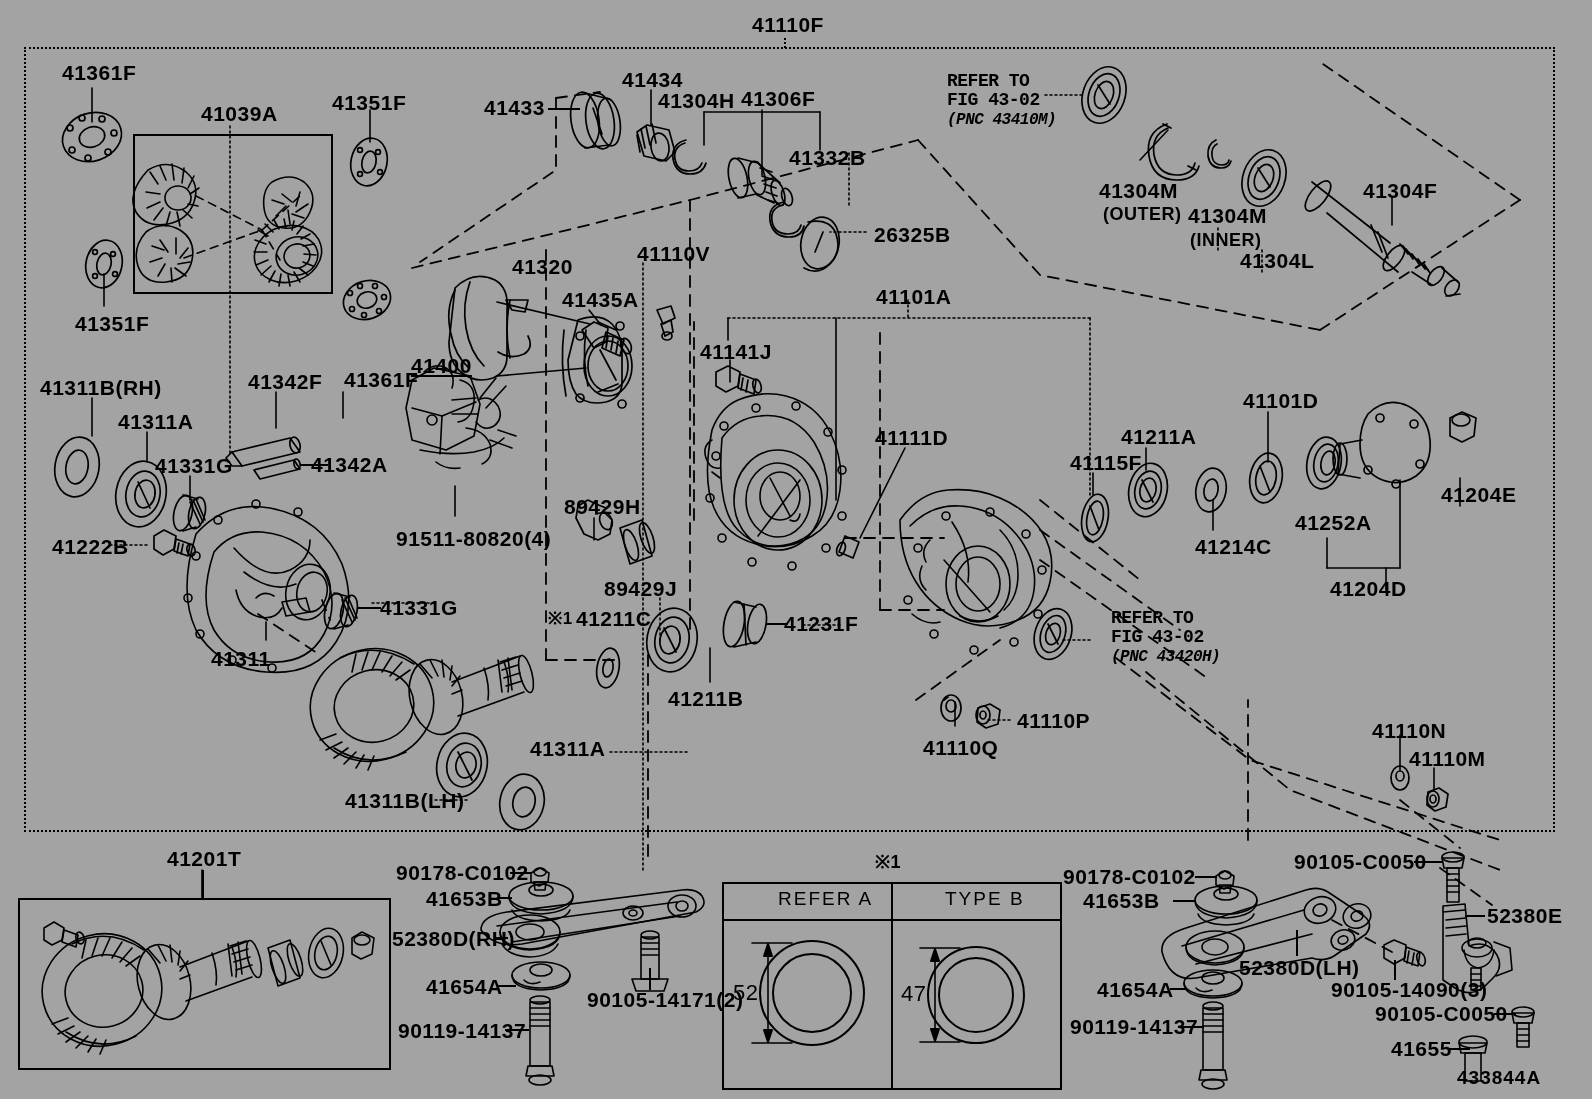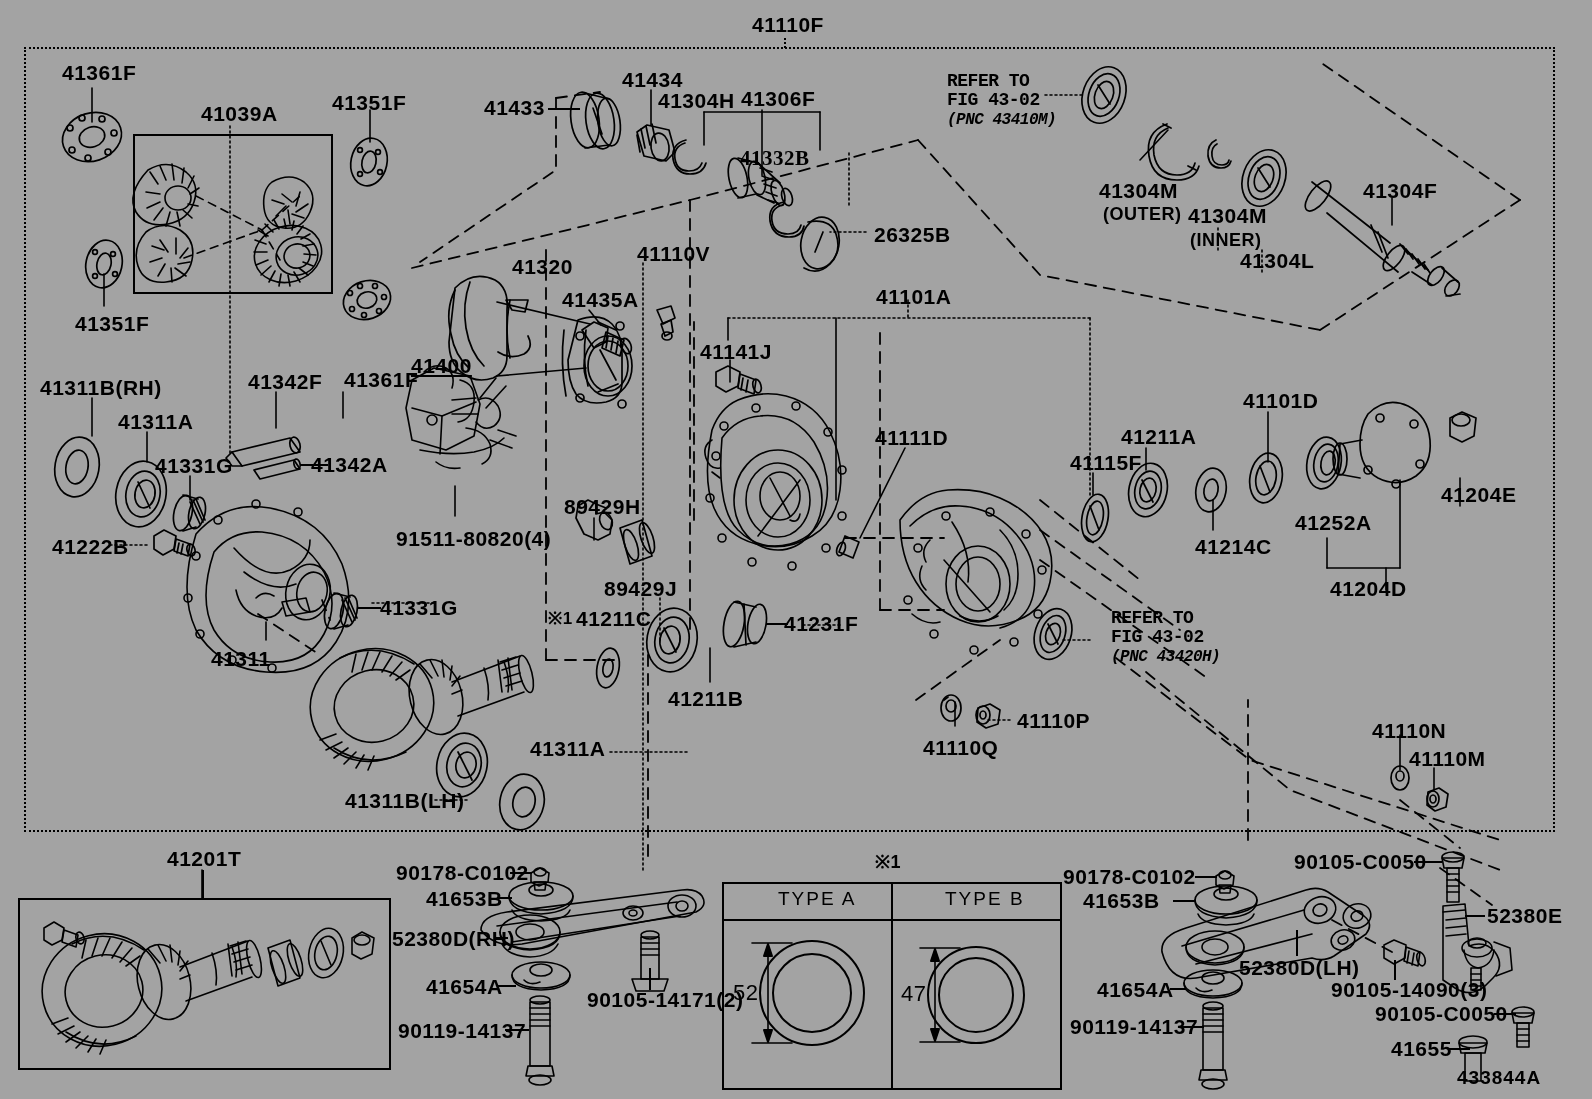--- a/index.html
+++ b/index.html
@@ -776,21 +776,21 @@
   </svg>
 
   <div class="lbl" style="left:62px;top:62px;">41361F</div>
   <div class="lbl" style="left:201px;top:103px;">41039A</div>
   <div class="lbl" style="left:332px;top:92px;">41351F</div>
   <div class="lbl" style="left:75px;top:313px;">41351F</div>
   <div class="lbl" style="left:484px;top:97px;">41433</div>
   <div class="lbl" style="left:622px;top:69px;">41434</div>
   <div class="lbl" style="left:658px;top:90px;">41304H</div>
   <div class="lbl" style="left:741px;top:88px;">41306F</div>
-  <div class="lbl" style="left:740px;top:147px;font-family:Liberation Serif, serif;">41332B</div>
+  <div class="lbl" style="left:789px;top:147px;">41332B</div>
   <div class="lbl" style="left:874px;top:224px;">26325B</div>
   <div class="lbl" style="left:1099px;top:180px;">41304M</div>
   <div class="lbl sm" style="left:1103px;top:205px;">(OUTER)</div>
   <div class="lbl" style="left:1188px;top:205px;">41304M</div>
   <div class="lbl sm" style="left:1190px;top:231px;">(INNER)</div>
   <div class="lbl" style="left:1240px;top:250px;">41304L</div>
   <div class="lbl" style="left:1363px;top:180px;">41304F</div>
   <div class="lbl" style="left:512px;top:256px;">41320</div>
   <div class="lbl" style="left:562px;top:289px;">41435A</div>
   <div class="lbl" style="left:637px;top:243px;">41110V</div>
@@ -872,20 +872,20 @@
     <span>FIG 43-02</span><br>
     <span class="pnc">(PNC 43410M)</span>
   </div>
   <div class="lbl refer" style="left:1111px;top:609px;">
     <span>REFER TO</span><br>
     <span>FIG 43-02</span><br>
     <span class="pnc">(PNC 43420H)</span>
   </div>
 
   <div class="lbl" style="left:875px;top:853px;font-size:18px;">※1</div>
-  <div class="lbl tbl" style="left:778px;top:889px;">TYPE A</div>
+  <div class="lbl tbl" style="left:778px;top:889px;">REFER A</div>
   <div class="lbl tbl" style="left:945px;top:889px;">TYPE B</div>
   <div class="lbl dim" style="left:733px;top:981px;">52</div>
   <div class="lbl dim" style="left:901px;top:982px;">47</div>
 
   <div class="lbl dwg" style="left:1457px;top:1068px;">433844A</div>
 
 </div>
 
 </body></html>

